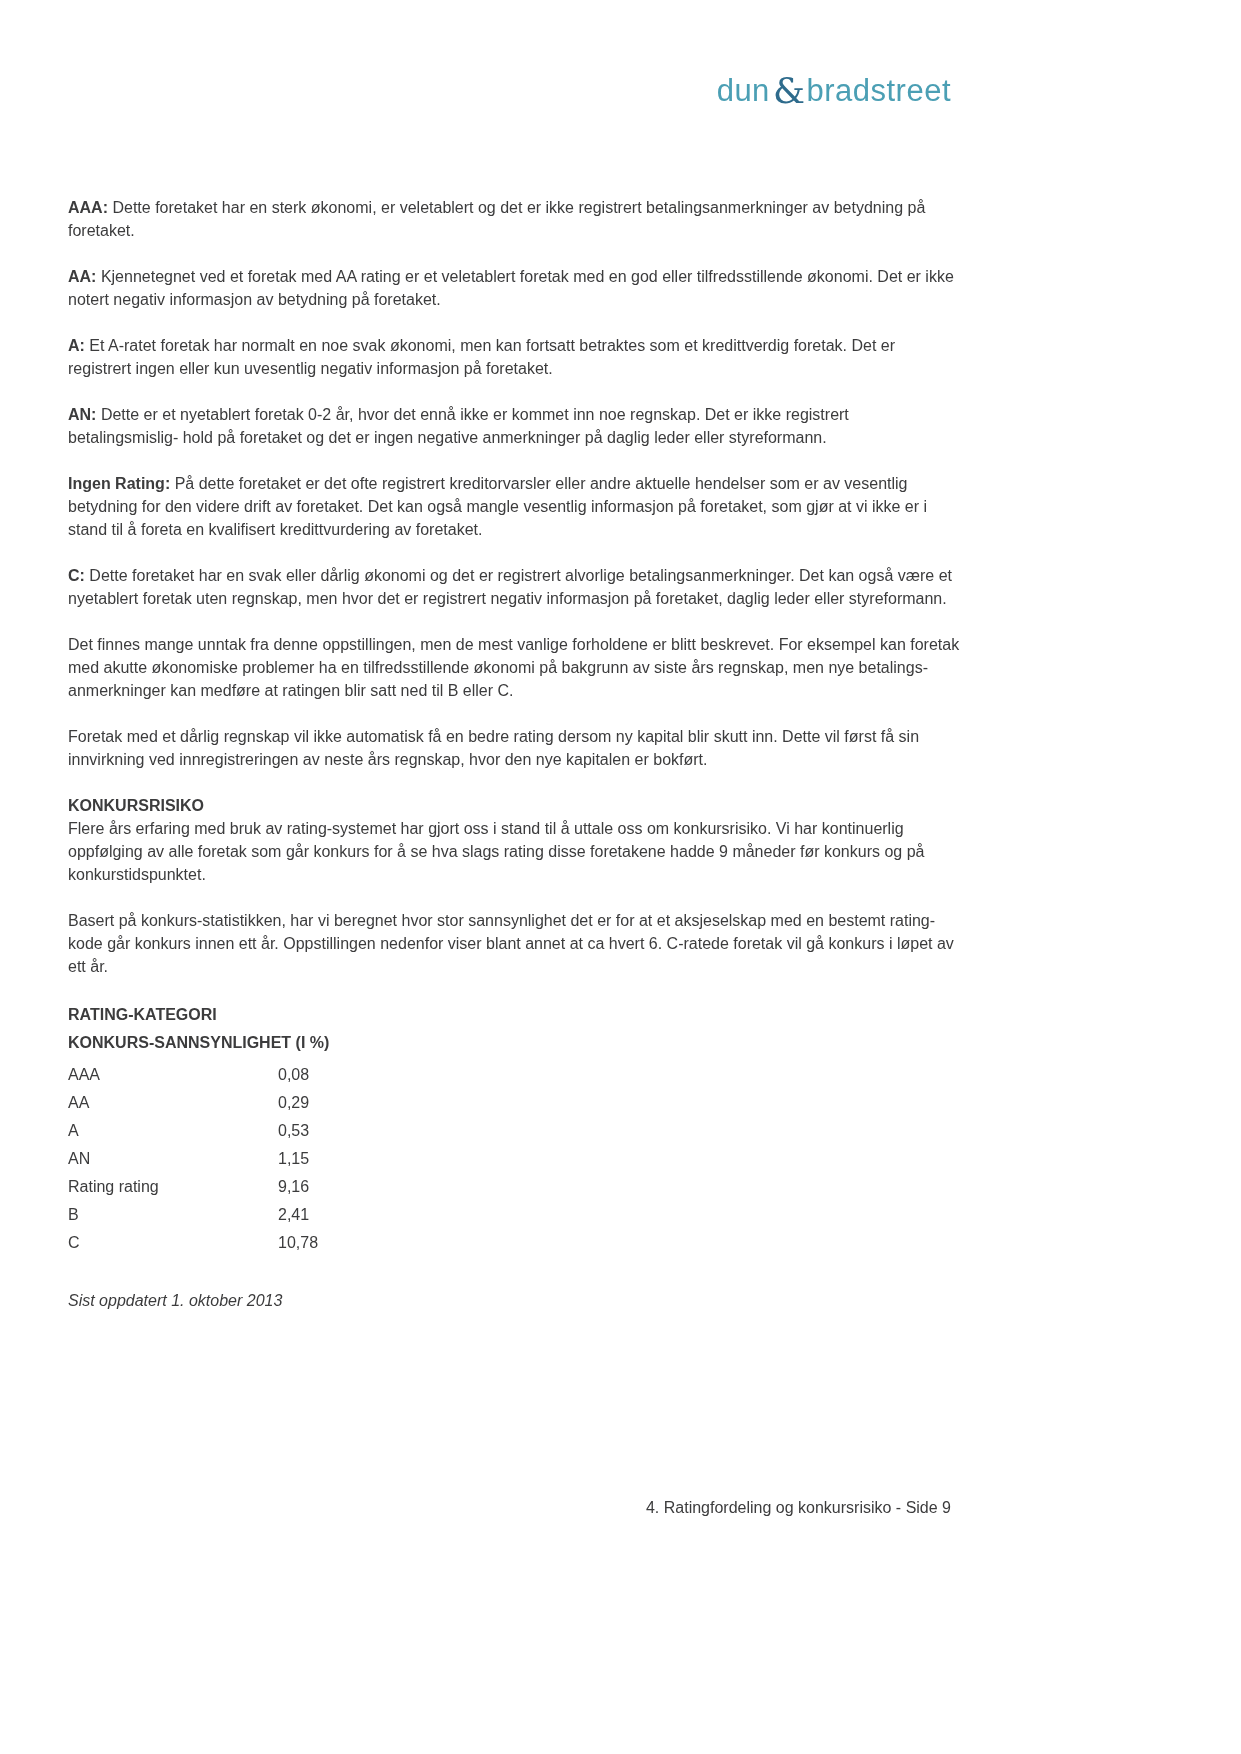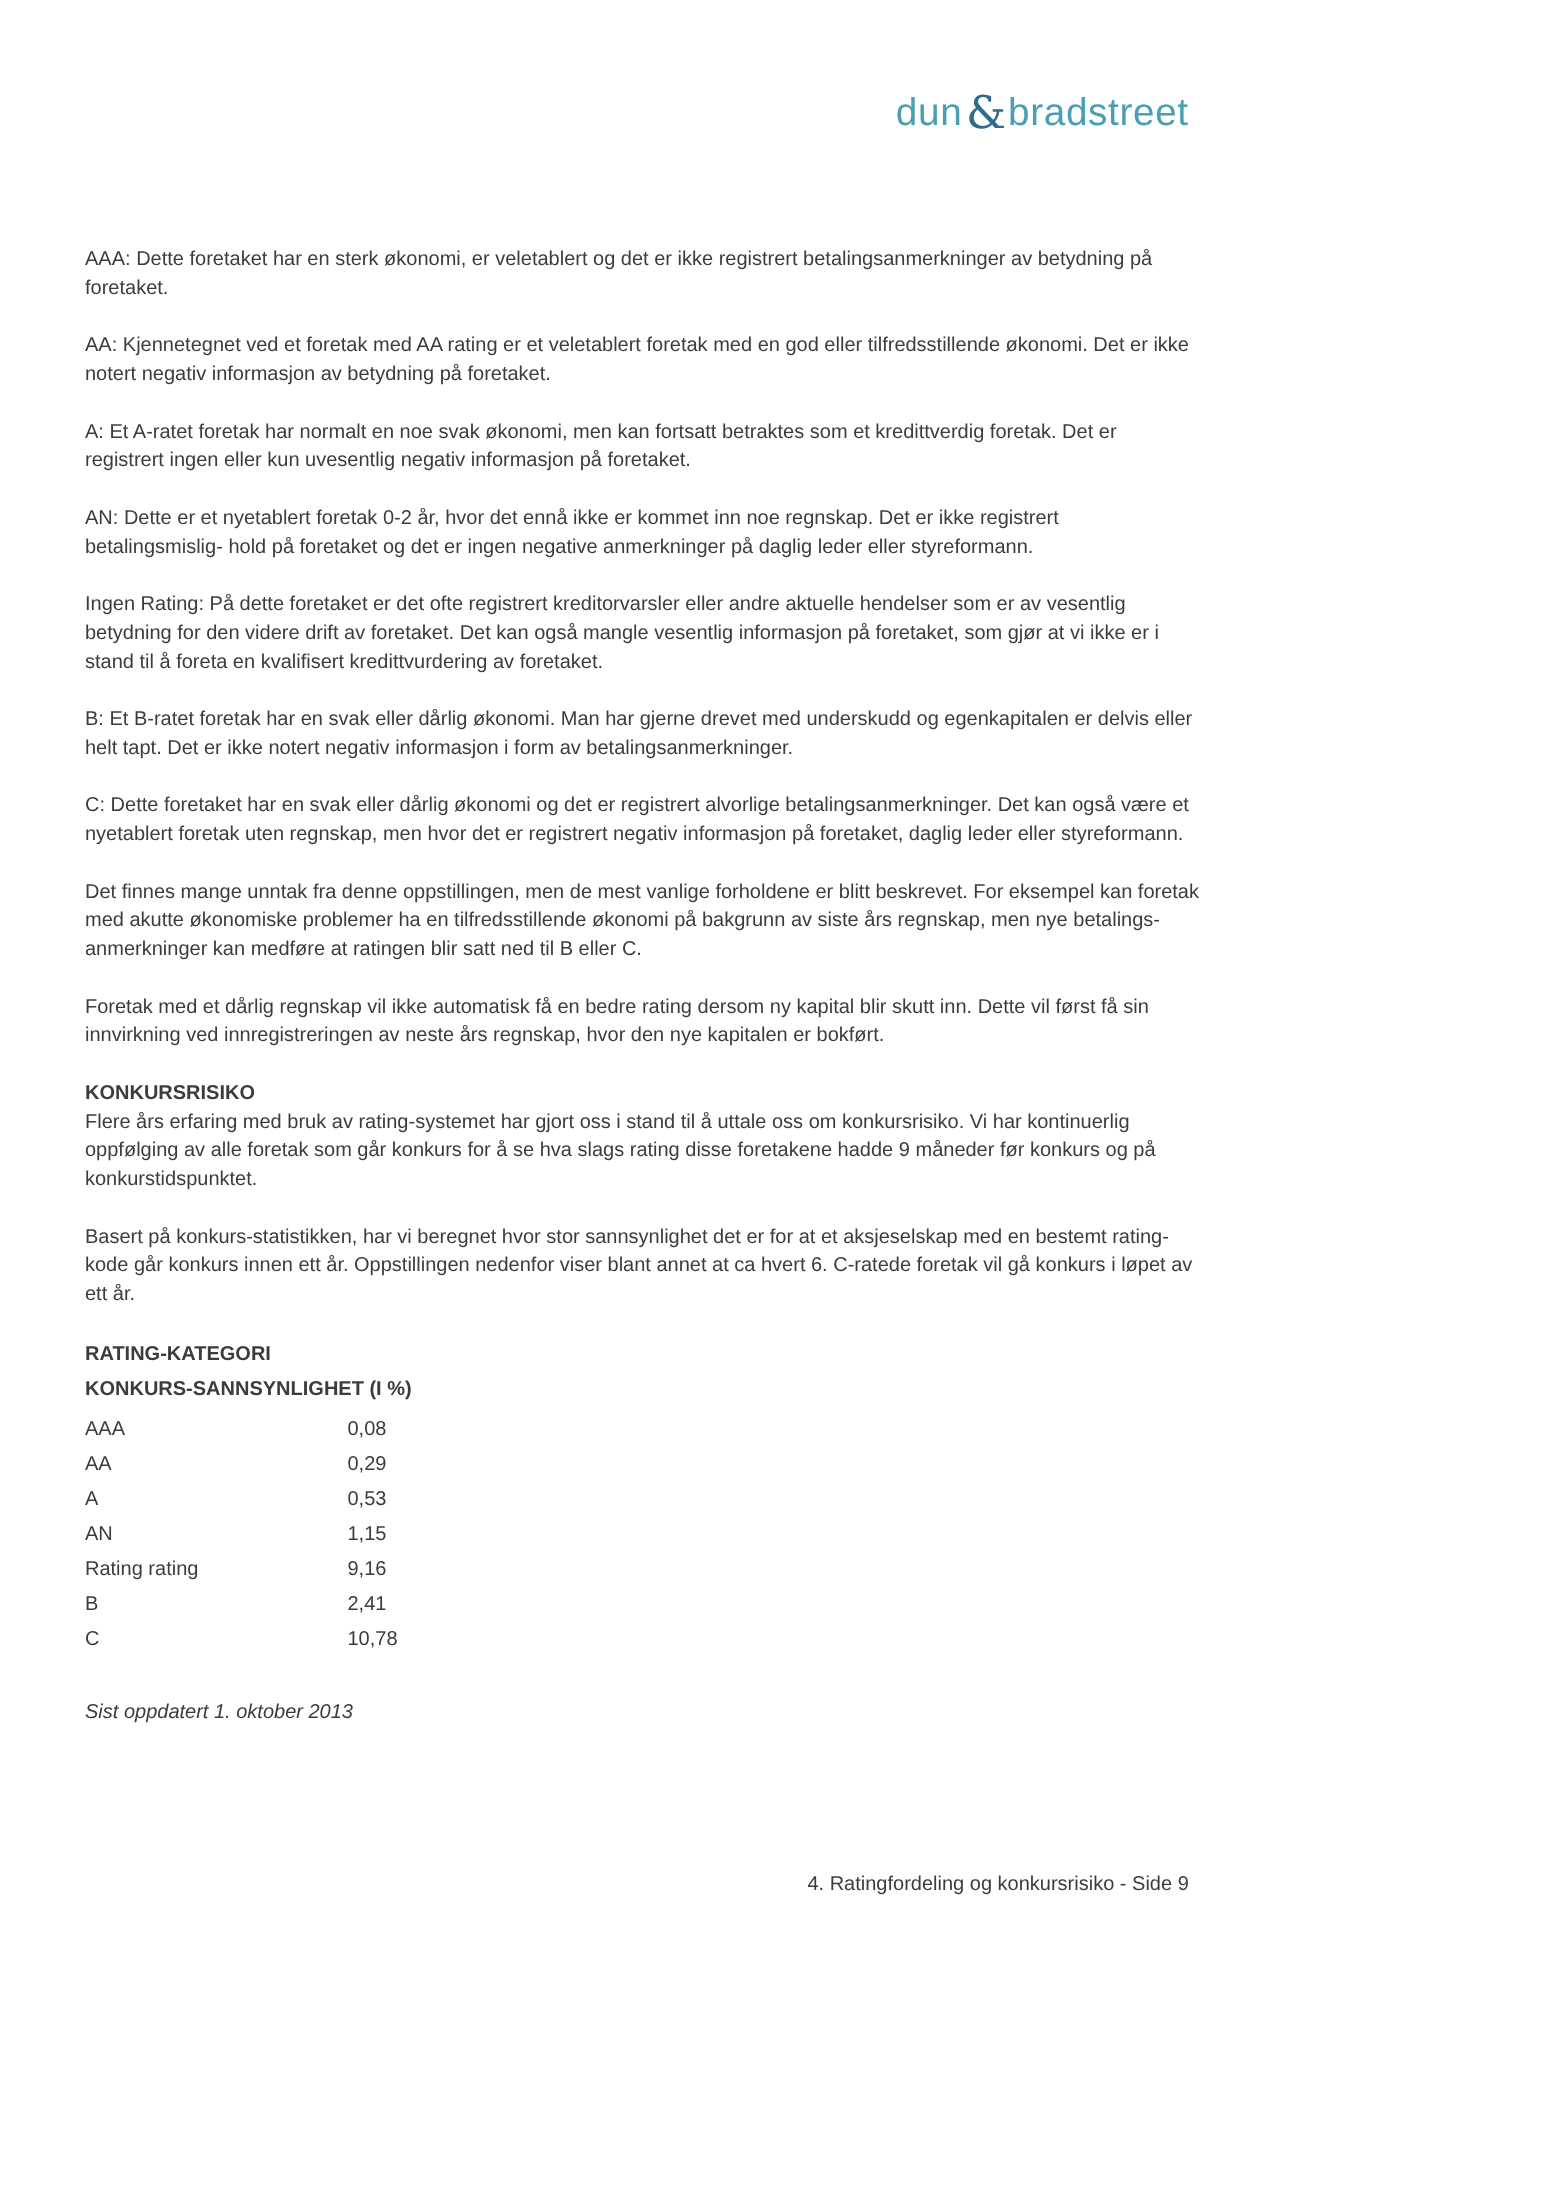--- a/index.html
+++ b/index.html
@@ -35,21 +35,21 @@
   }
   .content {
     position: absolute;
     left: 68px;
     top: 196px;
     width: 892px;
     font-size: 16px;
     line-height: 23px;
   }
   .content p { margin-bottom: 23px; }
-  .content p.def b { font-weight: normal; }
+  .content p.def b { font-weight: bold; }
   h2.section-heading {
     font-size: 16px;
     line-height: 23px;
     font-weight: bold;
     margin: 0;
   }
   .rating-table { margin-top: 8px; }
   .trow { display: flex; line-height: 28px; }
   .trow.thead { font-weight: bold; margin-bottom: 4px; flex-direction: column; }
   .thead .tc1 { width: 269px; }
@@ -102,24 +102,20 @@
     <p class="def">
       <b>AN:</b>
       <span>Dette er et nyetablert foretak 0-2 år, hvor det ennå ikke er kommet inn noe regnskap. Det er ikke registrert betalingsmislig- hold på foretaket og det er ingen negative anmerkninger på daglig leder eller styreformann.</span>
     </p>
 
     <p class="def">
       <b>Ingen Rating:</b>
       <span>På dette foretaket er det ofte registrert kreditorvarsler eller andre aktuelle hendelser som er av vesentlig betydning for den videre drift av foretaket. Det kan også mangle vesentlig informasjon på foretaket, som gjør at vi ikke er i stand til å foreta en kvalifisert kredittvurdering av foretaket.</span>
     </p>
 
-    <p class="def">
-      <b>B:</b>
-      <span>Et B-ratet foretak har en svak eller dårlig økonomi. Man har gjerne drevet med underskudd og egenkapitalen er delvis eller helt tapt. Det er ikke notert negativ informasjon i form av betalingsanmerkninger.</span>
-    </p>
 
     <p class="def">
       <b>C:</b>
       <span>Dette foretaket har en svak eller dårlig økonomi og det er registrert alvorlige betalingsanmerkninger. Det kan også være et nyetablert foretak uten regnskap, men hvor det er registrert negativ informasjon på foretaket, daglig leder eller styreformann.</span>
     </p>
 
     <p>Det finnes mange unntak fra denne oppstillingen, men de mest vanlige forholdene er blitt beskrevet. For eksempel kan foretak med akutte økonomiske problemer ha en tilfredsstillende økonomi på bakgrunn av siste års regnskap, men nye betalings- anmerkninger kan medføre at ratingen blir satt ned til B eller C.</p>
 
     <p>Foretak med et dårlig regnskap vil ikke automatisk få en bedre rating dersom ny kapital blir skutt inn. Dette vil først få sin innvirkning ved innregistreringen av neste års regnskap, hvor den nye kapitalen er bokført.</p>
 

